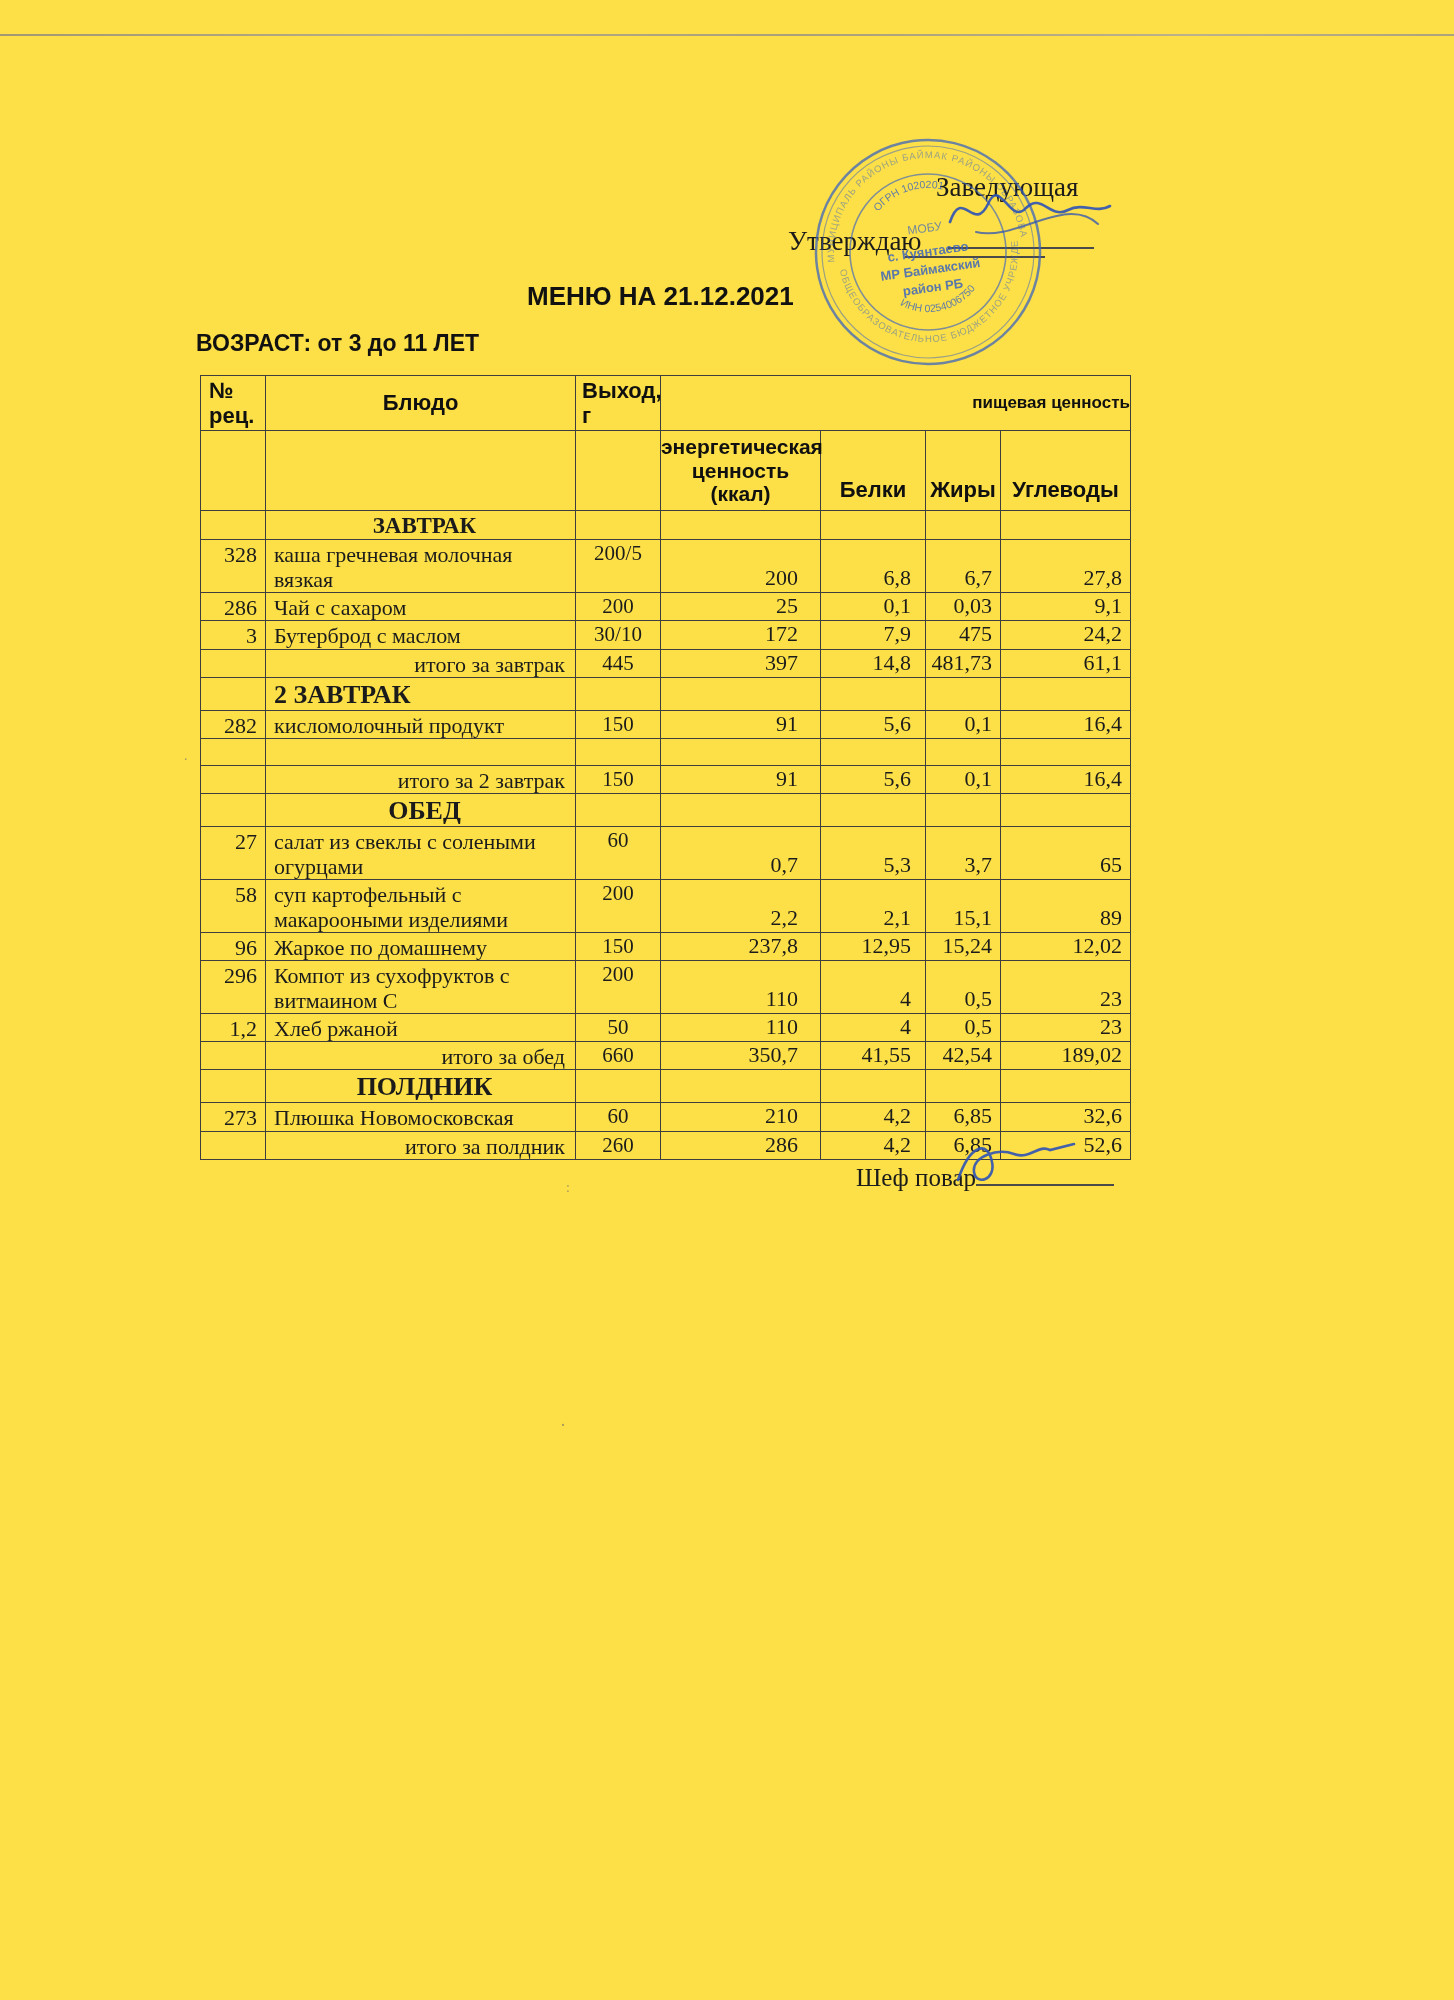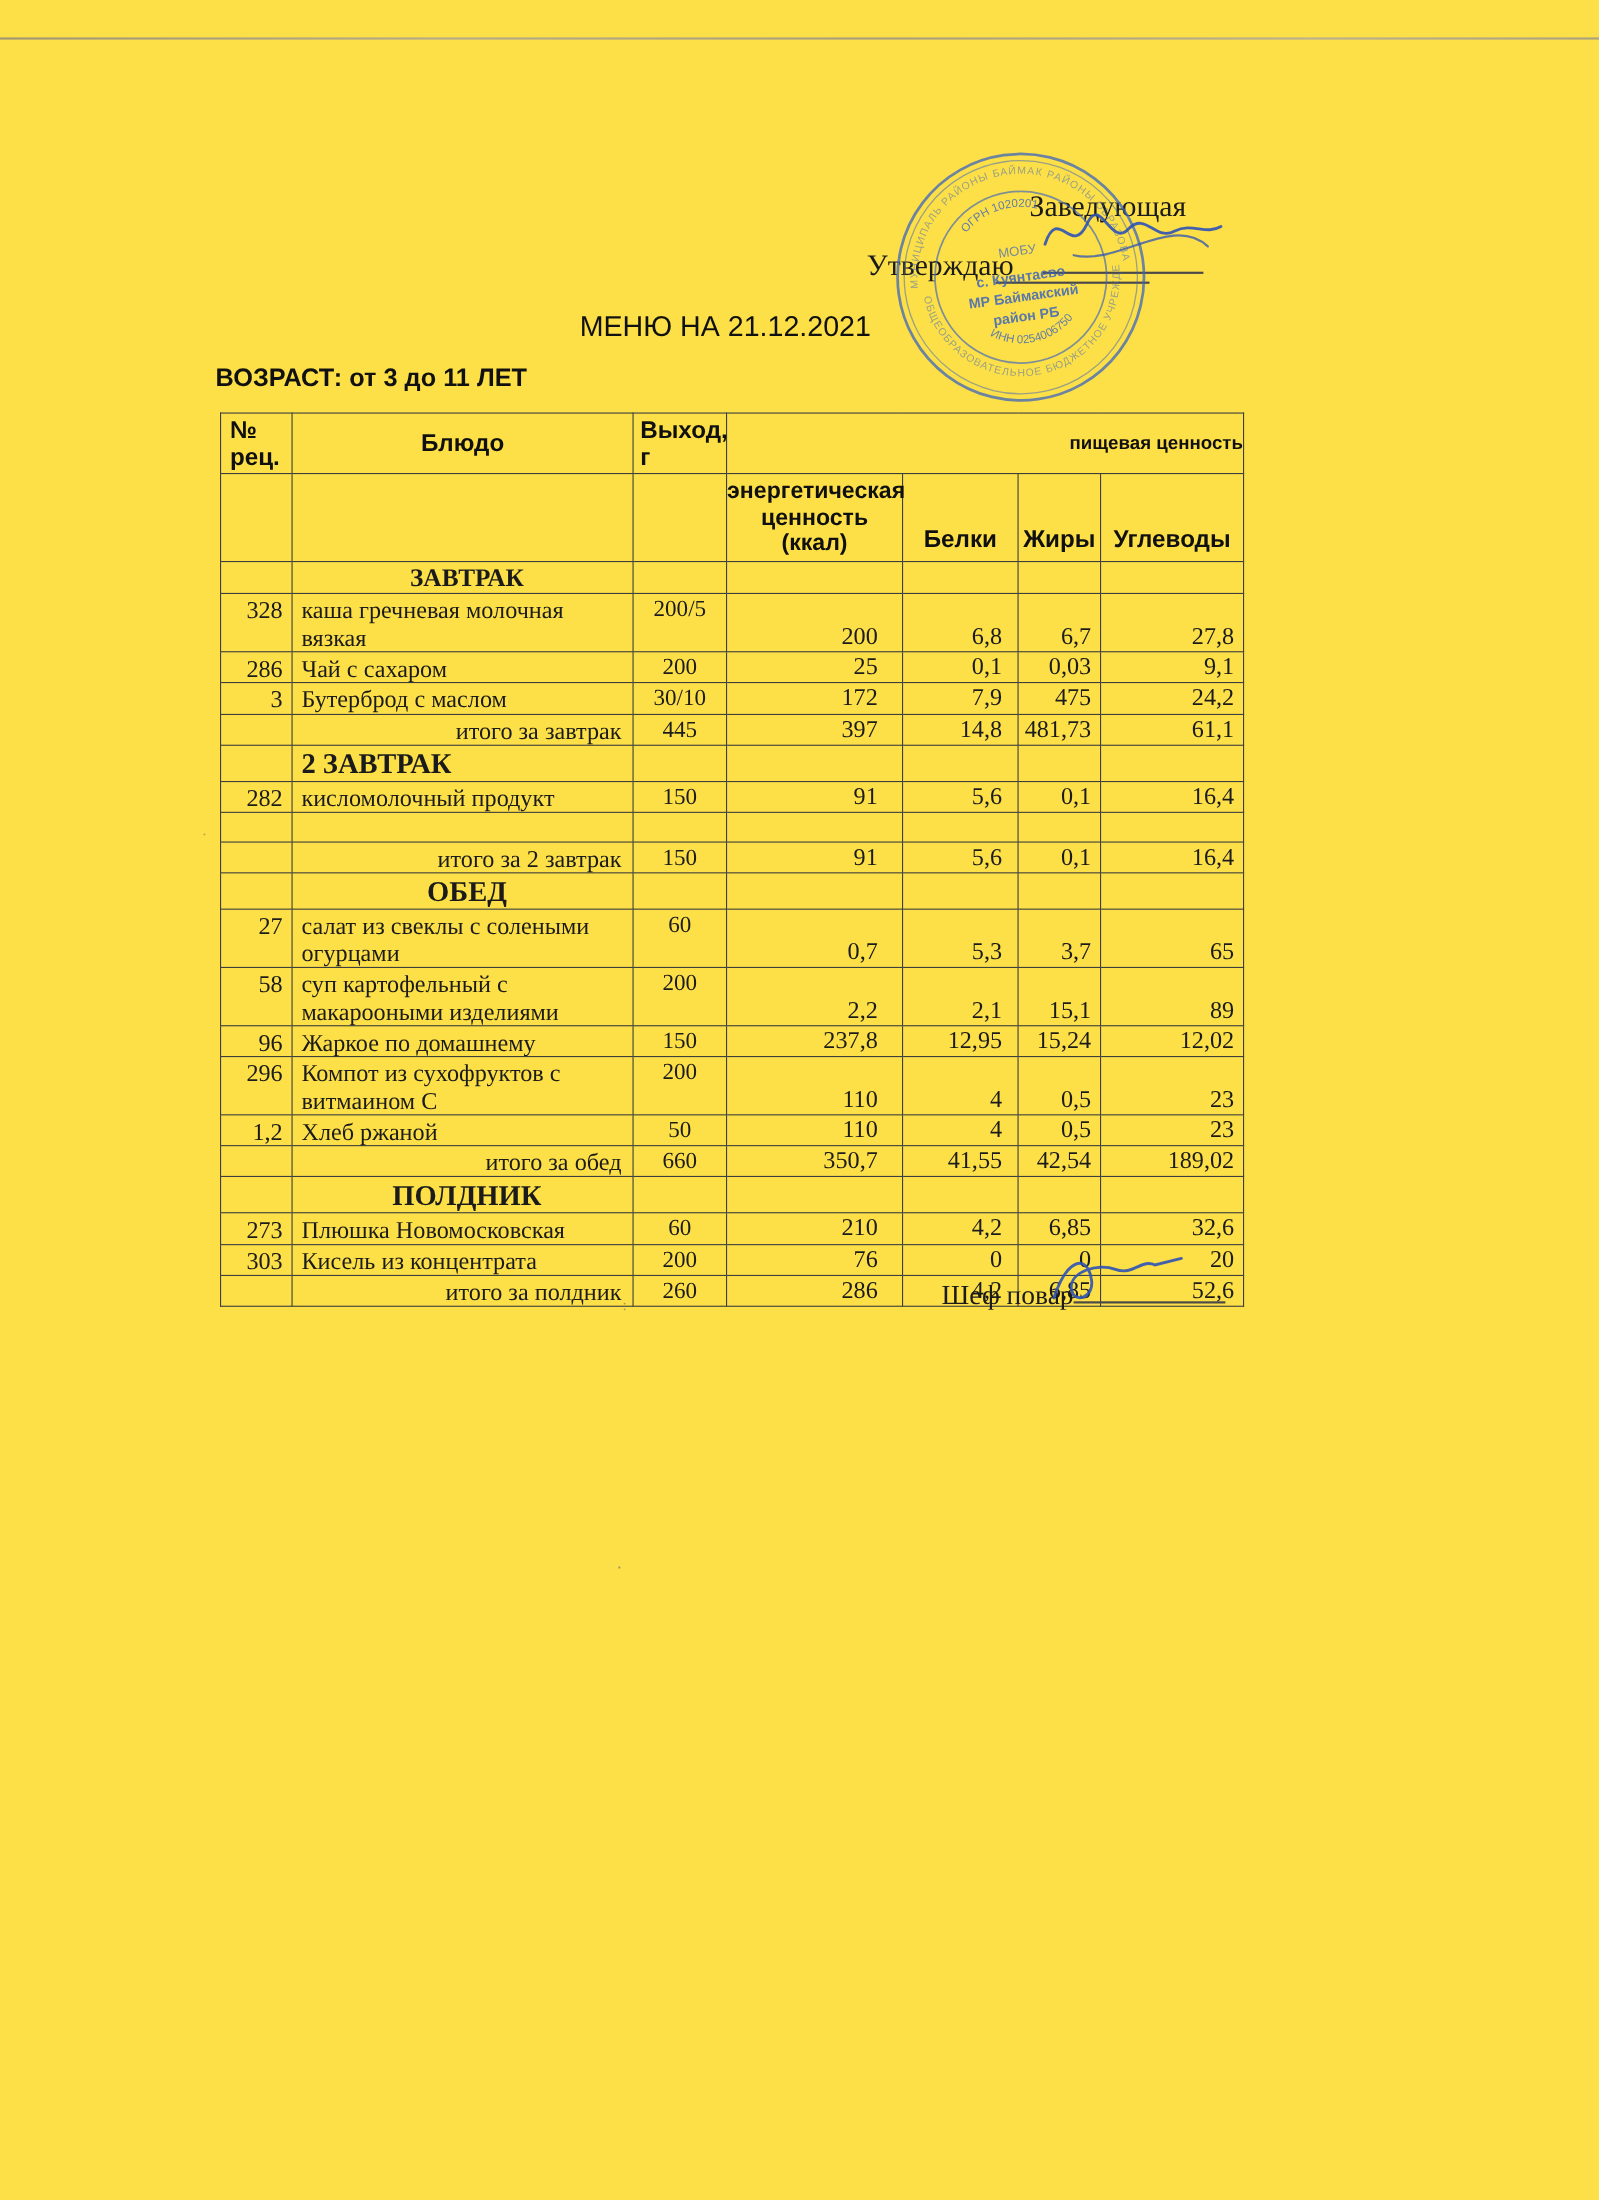--- a/index.html
+++ b/index.html
@@ -16,21 +16,21 @@
   }
   .speck { position:absolute; color:#6d6d6d; font-size:14px; opacity:.6; }
 
   .head-role { position:absolute; top:172px; left:936px; font-size:27px; }
   .approve   { position:absolute; top:226px; left:788px; font-size:27px; }
   .approve-line { position:absolute; top:256px; left:905px; width:140px; border-top:2px solid #4a4a4a; }
   .role-line    { position:absolute; top:247px; left:948px; width:146px; border-top:2px solid #4a4a4a; }
 
   .menu-title {
     position:absolute; top:281px; left:527px;
-    font-family:"Liberation Sans", sans-serif; font-weight:normal; font-size:26px; color:#111;
+    font-family:"Liberation Sans", sans-serif; font-weight:bold; font-size:26px; color:#111;
   }
   .age-label {
     position:absolute; top:330px; left:196px;
     font-family:"Liberation Sans", sans-serif; font-weight:bold; font-size:23px; color:#111;
   }
 
   
   .stamp { position:absolute; top:132px; left:808px; transform:rotate(-8deg); opacity:.92; }
   .sig { position:absolute; }
   .sig-director { top:180px; left:946px; }
@@ -311,29 +311,20 @@
           </tr>
           <tr class="row-item">
             <td class="col-num">273</td>
             <td class="col-dish">Плюшка Новомосковская</td>
             <td class="col-out">60</td>
             <td class="col-kcal num">210</td>
             <td class="col-protein num">4,2</td>
             <td class="col-fat num">6,85</td>
             <td class="col-carbs num">32,6</td>
           </tr>
-          <tr class="row-item">
-            <td class="col-num">303</td>
-            <td class="col-dish">Кисель из концентрата</td>
-            <td class="col-out">200</td>
-            <td class="col-kcal num">76</td>
-            <td class="col-protein num">0</td>
-            <td class="col-fat num">0</td>
-            <td class="col-carbs num">20</td>
-          </tr>
           <tr class="row-total">
             <td class="col-num"></td>
             <td class="col-dish">итого за полдник</td>
             <td class="col-out">260</td>
             <td class="col-kcal num">286</td>
             <td class="col-protein num">4,2</td>
             <td class="col-fat num">6,85</td>
             <td class="col-carbs num">52,6</td>
           </tr>
         </tbody>

